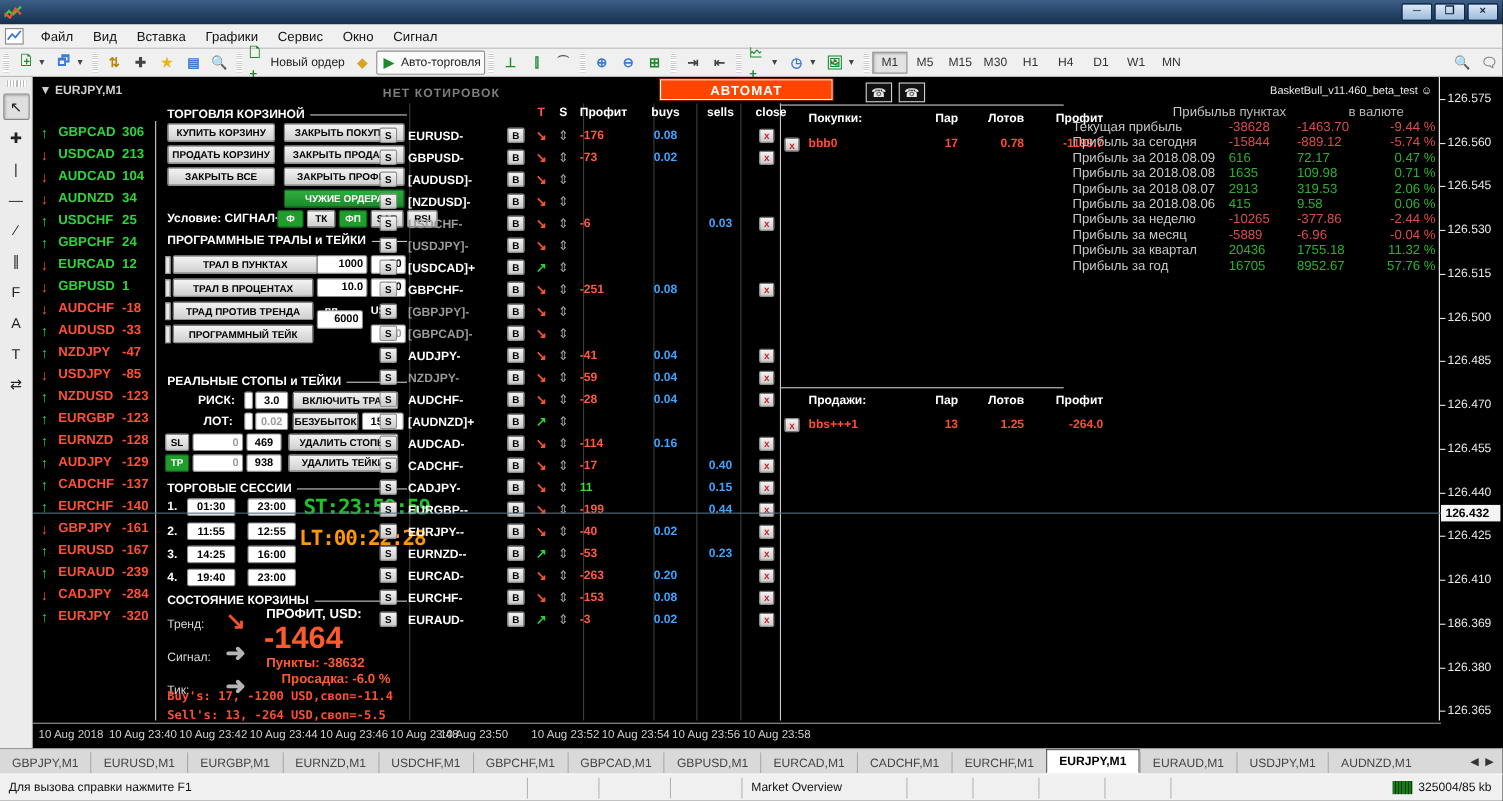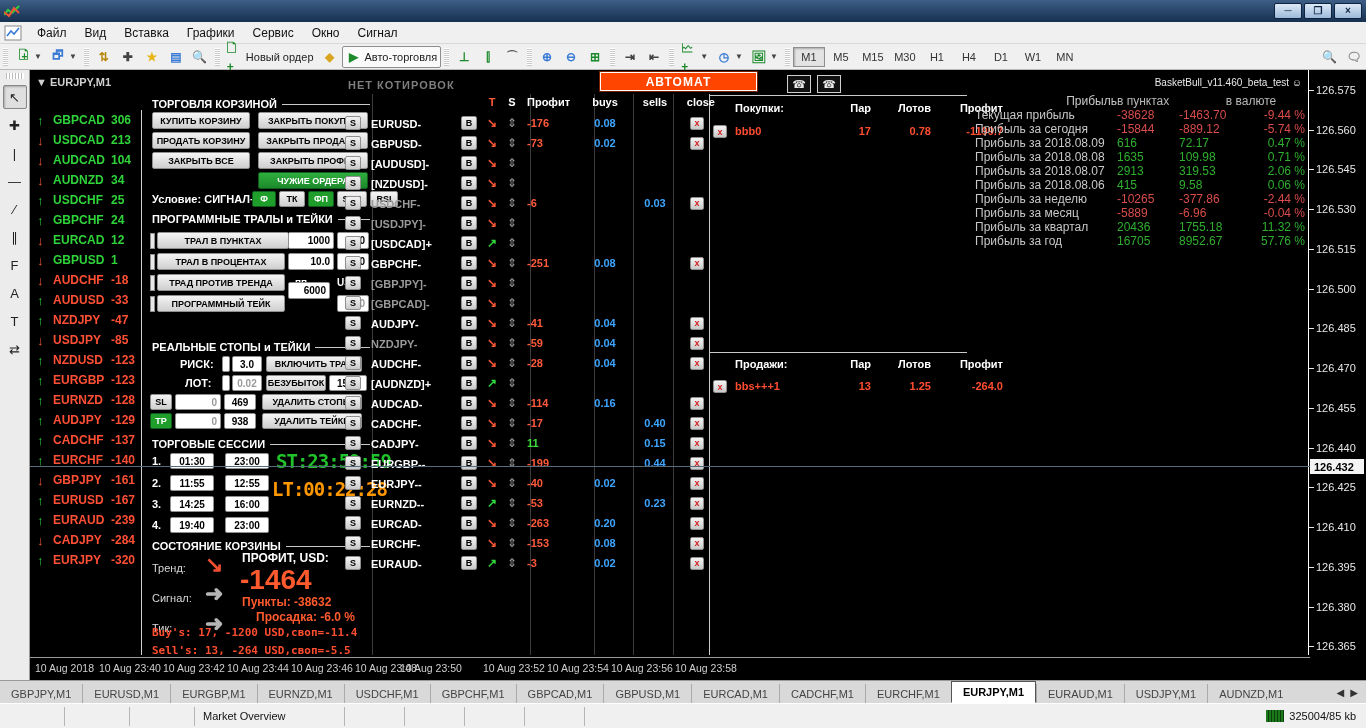--- a/index.html
+++ b/index.html
@@ -993,21 +993,21 @@
     <span class="ptick" style="top:93px">126.545</span>
     <span class="ptick" style="top:133px">126.530</span>
     <span class="ptick" style="top:173px">126.515</span>
     <span class="ptick" style="top:213px">126.500</span>
     <span class="ptick" style="top:252px">126.485</span>
     <span class="ptick" style="top:292px">126.470</span>
     <span class="ptick" style="top:332px">126.455</span>
     <span class="ptick" style="top:372px">126.440</span>
     <span class="ptick" style="top:411px">126.425</span>
     <span class="ptick" style="top:451px">126.410</span>
-    <span class="ptick" style="top:491px">126.395</span>
+    <span class="ptick" style="top:491px">186.369</span>
     <span class="ptick" style="top:531px">126.380</span>
     <span class="ptick" style="top:570px">126.365</span>
   </div>
   <div id="pricelin"></div>
   <div id="pcur">126.432</div>
 
   <div id="taxis"></div>
   <span class="tlab" style="left:35px">10 Aug 2018</span>
   <span class="tlab" style="left:99px">10 Aug 23:40</span>
   <span class="tlab" style="left:163px">10 Aug 23:42</span>
@@ -1037,20 +1037,21 @@
   <div class="tab">EURAUD,M1</div>
   <div class="tab">USDJPY,M1</div>
   <div class="tab">AUDNZD,M1</div>
   <div class="tscroll">
     <span>◀</span>
     <span>▶</span>
   </div>
 </div>
 
 <div id="statusbar">
+  <div class="spane" style="width:480px">Для вызова справки нажмите F1</div>
   <div class="spane" style="width:65px"></div>
   <div class="spane" style="width:65px"></div>
   <div class="spane" style="width:65px"></div>
   <div class="spane" style="width:150px">Market Overview</div>
   <div class="spane" style="width:60px"></div>
   <div class="spane" style="width:60px"></div>
   <div class="spane" style="width:60px"></div>
   <div class="spane" style="width:60px"></div>
   <div class="traffic">
     <div class="tbars"></div>

